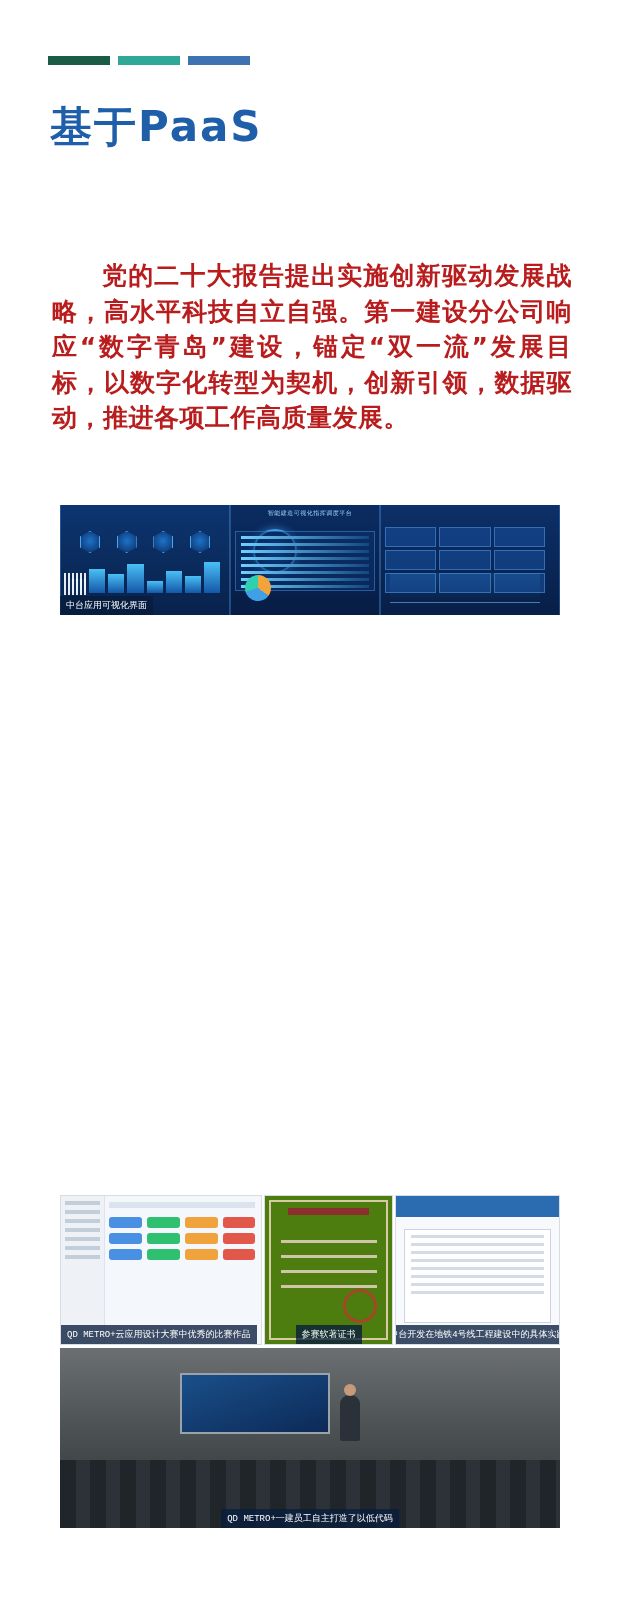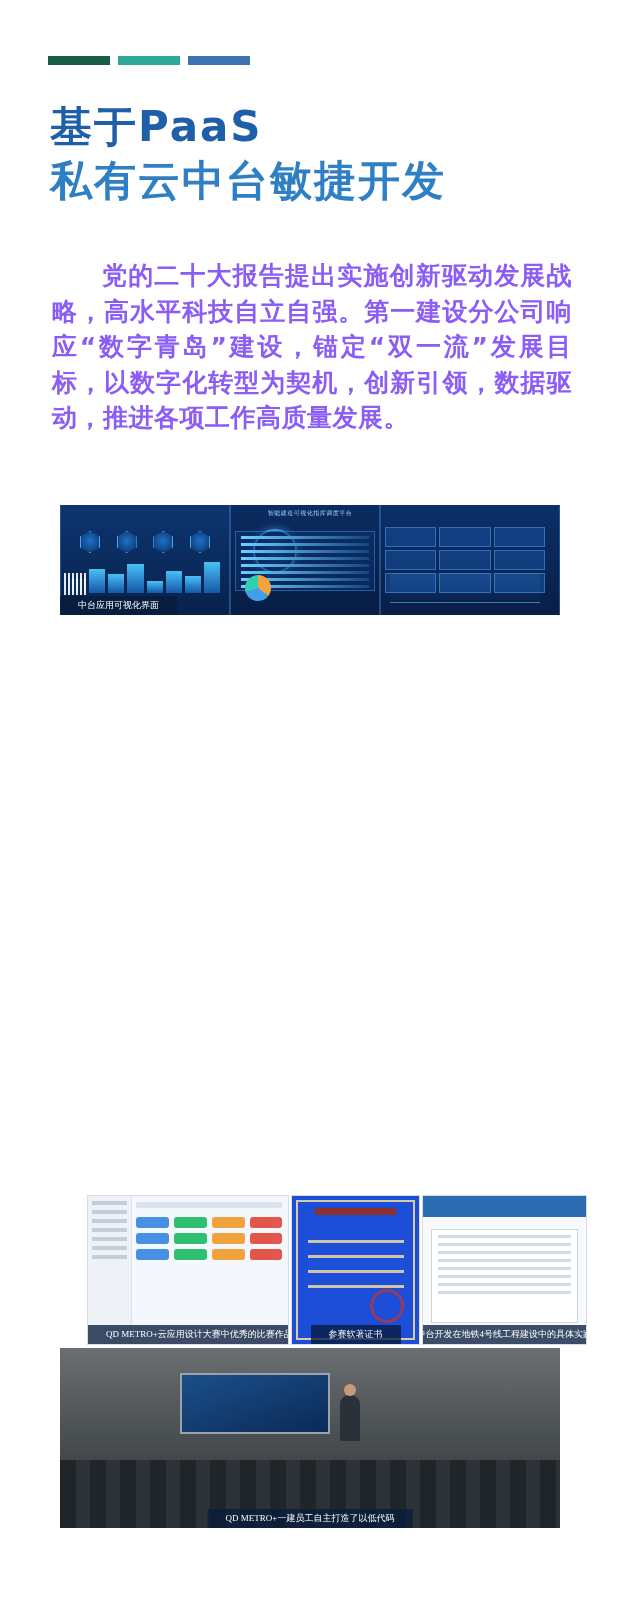--- a/index.html
+++ b/index.html
@@ -51,49 +51,49 @@
 
   
   .para {
     position: absolute;
     left: 52px;
     width: 520px;
     font-family: "DejaVu Sans", sans-serif;
     font-weight: bold;
     font-size: 25px;
     line-height: 1.42;
-    color: #8b5cf6;
+    color: #b91c1c;
     text-align: justify;
     text-indent: 2em;
     letter-spacing: 0.5px;
   }
   .para.p1 { top: 258px; }
   .para.p2 { top: 648px; }
 
   
   .figure {
     position: absolute;
     left: 60px;
     width: 500px;
     overflow: hidden;
   }
   .fig1 { top: 505px; height: 110px; }
-  .fig2 { top: 1195px; height: 150px; margin-left: 27px; }
+  .fig2 { top: 1195px; height: 150px; }
   .fig3 { top: 1348px; height: 180px; }
 
   .caption {
     position: absolute;
     left: 0;
     bottom: 0;
     background: rgba(8,28,60,0.78);
     color: #ffffff;
     font-size: 9px;
-    padding: 3px 18px;
+    padding: 3px 6px;
     white-space: nowrap;
-    font-family: Liberation Serif, serif;
+    font-family: Liberation Mono, monospace;
   }
   .caption.center {
     left: 50%;
     transform: translateX(-50%);
   }
 
   
   .dash {
     position: relative;
     width: 100%;
@@ -189,21 +189,21 @@
     position: absolute; left: 24%; right: 3%; top: 14%;
     display: grid; grid-template-columns: repeat(4,1fr); gap: 5px;
   }
   .t-app .appgrid i { height: 11px; border-radius: 3px; }
   .t-app .appgrid i:nth-child(4n+1){ background:#4a90e2; }
   .t-app .appgrid i:nth-child(4n+2){ background:#2fbf71; }
   .t-app .appgrid i:nth-child(4n+3){ background:#f0a33c; }
   .t-app .appgrid i:nth-child(4n+4){ background:#e2574c; }
   .t-app .apphead { position:absolute; left:24%; right:3%; top:4%; height:6px; background:#dbe4ee; }
 
-  .t-cert { background: #1d4ed8; }
+  .t-cert { background: #4d7c0f; }
   .t-cert .cline { position:absolute; left:12%; right:12%; height:3px; background:#cfc6a8; }
   .t-cert .ctitle { position:absolute; left:18%; right:18%; top:8%; height:7px; background:#8b2f2f; }
   .t-cert .seal {
     position:absolute; right:12%; bottom:14%;
     width: 34px; height:34px; border-radius:50%;
     border: 3px solid #c2352f; opacity:.75;
   }
   .t-cert .cborder { position:absolute; inset:4px; border:2px solid #d8cba2; }
 
   .t-sys { background: #f7f9fc; }
@@ -257,21 +257,20 @@
 <div class="page">
 
   <div class="topbars">
     <span class="bar b1"></span>
     <span class="bar b2"></span>
     <span class="bar b3"></span>
   </div>
 
   <div class="headline">
     <div class="line l1">基于PaaS</div>
-    <div class="line l2">私有云中台敏捷开发</div>
   </div>
 
   <div class="para p1">党的二十大报告提出实施创新驱动发展战略，高水平科技自立自强。第一建设分公司响应“数字青岛”建设，锚定“双一流”发展目标，以数字化转型为契机，创新引领，数据驱动，推进各项工作高质量发展。</div>
 
   <div class="figure fig1">
     <div class="dash">
       <div class="dband d1"></div>
       <div class="dband d2"></div>
       <div class="dband d3"></div>
       <div class="dtitle">智能建造可视化指挥调度平台</div>

